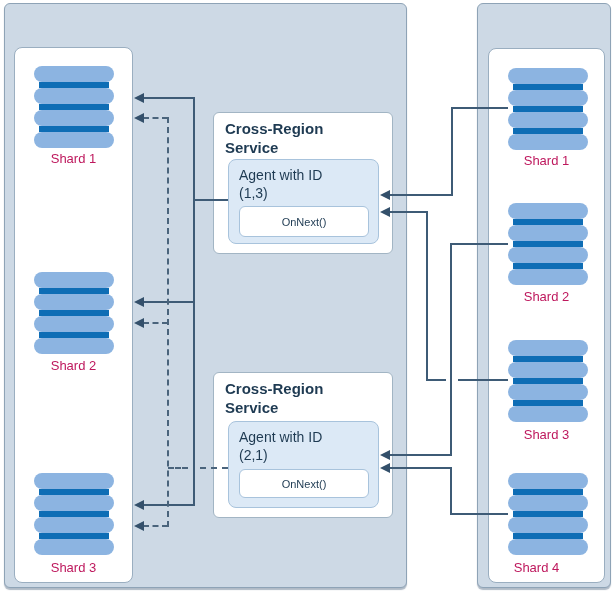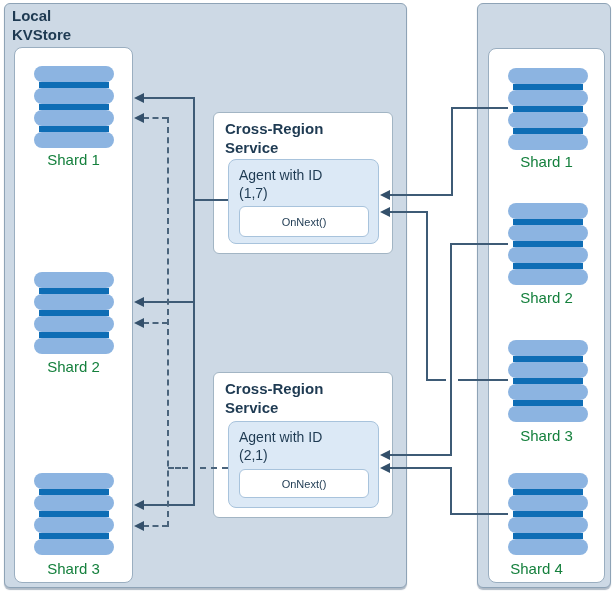--- a/index.html
+++ b/index.html
@@ -22,21 +22,21 @@
   
   .shard-panel{
     position:absolute; background:#ffffff;
     border:1px solid #9AAEC0; border-radius:8px; box-sizing:border-box;
   }
   
   .stack{position:absolute; width:80px; display:flex; flex-direction:column;}
   .stack .bar{height:16px; background:#8CB4E1; border-radius:8px;}
   .stack .stripe{height:6px; margin:0 5px; background:#0E6DB5;}
   .shard-label{
-    position:absolute; text-align:center; font-size:15px; color:#15803d;
+    position:absolute; text-align:center; font-size:13px; color:#be185d;
   }
   
   .cr-box{
     position:absolute; background:#ffffff;
     border:1px solid #A2B5C4; border-radius:6px; box-sizing:border-box;
   }
   .cr-title{
     position:absolute; font-weight:bold; font-size:15px; line-height:19px;
   }
   .agent-box{
@@ -62,21 +62,20 @@
     border-top:5px solid transparent; border-bottom:5px solid transparent;
     border-right:10px solid #34506B;
   }
 </style>
 </head>
 <body>
 
 <div id="stage">
 
   <div class="container" style="left:4px; top:3px; width:403px; height:585px;"></div>
-  <div class="container-title" style="left:12px; top:6px; width:70px;">Local KVStore</div>
 
   <div class="container" style="left:477px; top:3px; width:134px; height:585px;"></div>
 
   <div class="shard-panel" style="left:14px; top:47px; width:119px; height:536px;"></div>
 
   <div class="stack" style="left:34px; top:66px;">
     <div class="bar"></div>
       <div class="stripe"></div>
     <div class="bar"></div>
       <div class="stripe"></div>
@@ -150,21 +149,21 @@
       <div class="stripe"></div>
     <div class="bar"></div>
       <div class="stripe"></div>
     <div class="bar"></div>
   </div>
   <div class="shard-label" style="left:488px; top:560px; width:97px;">Shard 4</div>
 
   <div class="cr-box" style="left:213px; top:112px; width:180px; height:142px;"></div>
   <div class="cr-title" style="left:225px; top:119px; width:125px;">Cross-Region Service</div>
   <div class="agent-box" style="left:228px; top:159px; width:151px; height:85px;"></div>
-  <div class="agent-label" style="left:239px; top:166px; width:86px;">Agent with ID (1,7)</div>
+  <div class="agent-label" style="left:239px; top:166px; width:86px;">Agent with ID (1,3)</div>
   <div class="method-btn" style="left:239px; top:206px; width:130px; height:31px;">OnNext()</div>
 
   <div class="cr-box" style="left:213px; top:372px; width:180px; height:146px;"></div>
   <div class="cr-title" style="left:225px; top:379px; width:125px;">Cross-Region Service</div>
   <div class="agent-box" style="left:228px; top:421px; width:151px; height:87px;"></div>
   <div class="agent-label" style="left:239px; top:428px; width:86px;">Agent with ID (2,1)</div>
   <div class="method-btn" style="left:239px; top:469px; width:130px; height:29px;">OnNext()</div>
 
   <div class="hl" style="left:194px; top:199px; width:34px;"></div>
   <div class="vl" style="left:193px; top:97px; height:409px;"></div>

